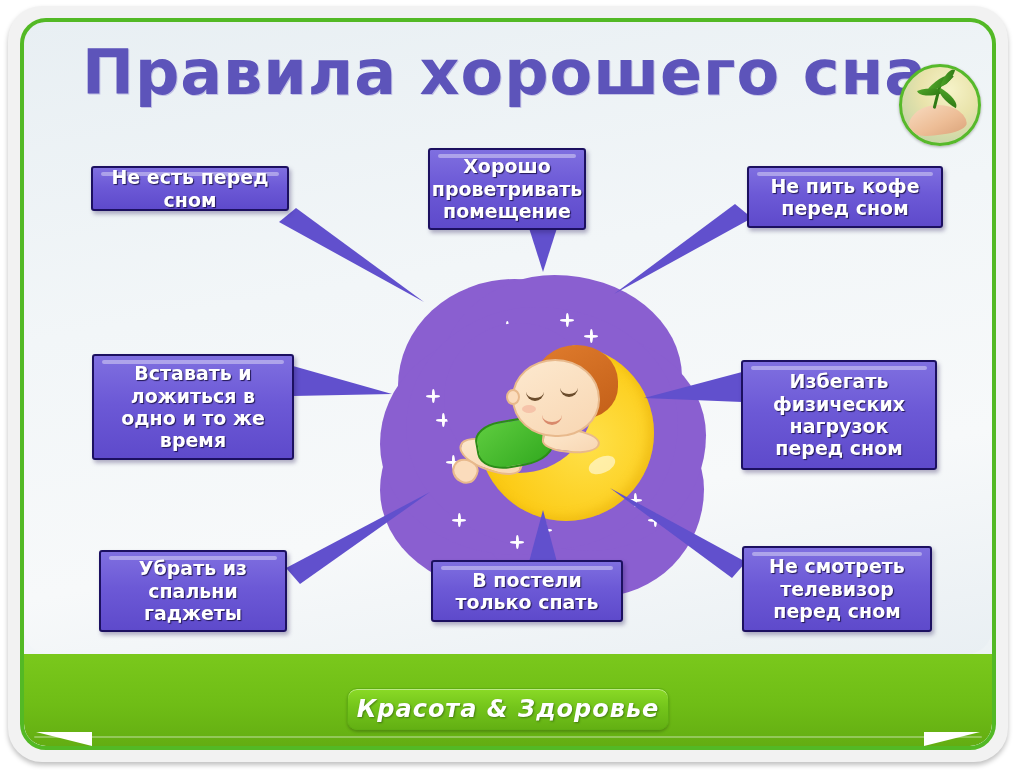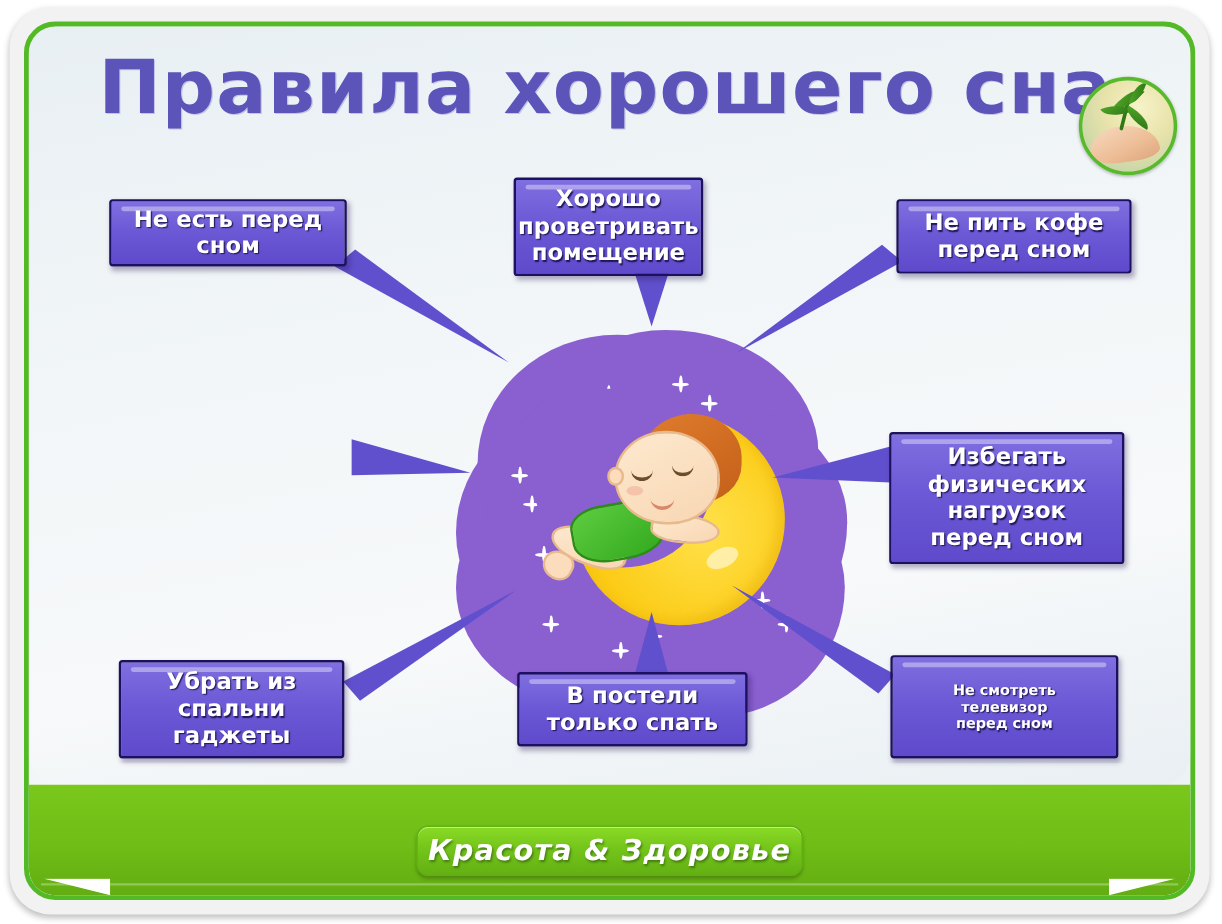--- a/index.html
+++ b/index.html
@@ -458,46 +458,49 @@
         <polygon points="255,200 272,186 400,280" fill="#6150cd"></polygon>
         <polygon points="505,206 533,206 519,250" fill="#6150cd"></polygon>
         <polygon points="728,196 711,182 590,272" fill="#6150cd"></polygon>
         <polygon points="269,344 269,374 368,372" fill="#6150cd"></polygon>
         <polygon points="718,350 718,380 620,376" fill="#6150cd"></polygon>
         <polygon points="262,546 276,562 406,470" fill="#6150cd"></polygon>
         <polygon points="519,488 533,540 505,540" fill="#6150cd"></polygon>
         <polygon points="722,540 708,556 586,466" fill="#6150cd"></polygon>
       </svg>
 
-      <div class="box" style="left:67px;  top:144px; width:198px; height:56px;  font-size:19px;">
+      <div class="box" style="left:67px;  top:144px; width:198px; height:45px;  font-size:19px;">
         <span class="box-label">Не есть перед<br>сном</span>
       </div>
 
       <div class="box" style="left:404px; top:126px; width:158px; height:82px;  font-size:19px;">
         <span class="box-label">Хорошо<br>проветривать<br>помещение</span>
       </div>
 
       <div class="box" style="left:723px; top:144px; width:196px; height:62px;  font-size:19px;">
         <span class="box-label">Не пить кофе<br>перед сном</span>
       </div>
 
+      <div class="box" style="left:68px;  top:332px; width:202px; height:106px; font-size:19px;">
+        <span class="box-label">Вставать и<br>ложиться в<br>одно и то же<br>время</span>
+      </div>
 
       <div class="box" style="left:717px; top:338px; width:196px; height:110px; font-size:19px;">
         <span class="box-label">Избегать<br>физических<br>нагрузок<br>перед сном</span>
       </div>
 
       <div class="box" style="left:407px; top:538px; width:192px; height:62px;  font-size:19px;">
         <span class="box-label">В постели<br>только спать</span>
       </div>
 
       <div class="box" style="left:75px;  top:528px; width:188px; height:82px;  font-size:19px;">
         <span class="box-label">Убрать из<br>спальни<br>гаджеты</span>
       </div>
 
-      <div class="box" style="left:718px; top:524px; width:190px; height:86px;  font-size:12px;">
+      <div class="box" style="left:718px; top:524px; width:190px; height:86px;  font-size:19px;">
         <span class="box-label">Не смотреть<br>телевизор<br>перед сном</span>
       </div>
 
     </div>
 
     <div class="green-bottom">
       <div class="banner-notch notch-l"></div>
       <div class="banner-notch notch-r"></div>
     </div>
 

